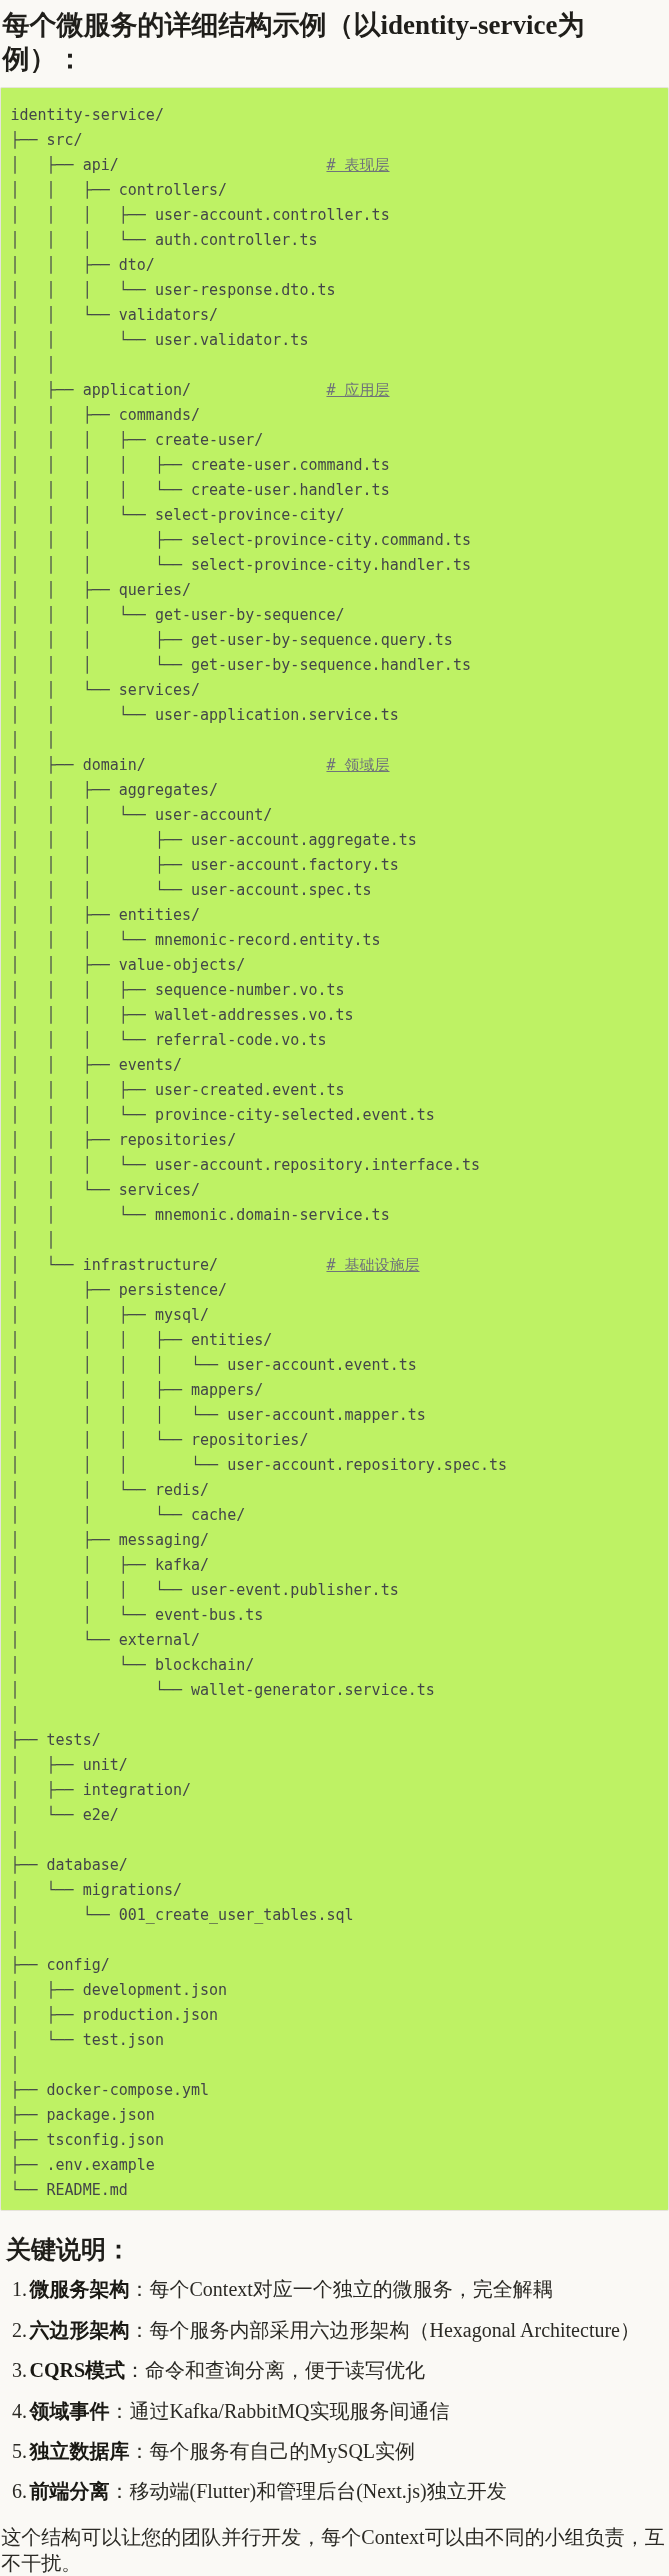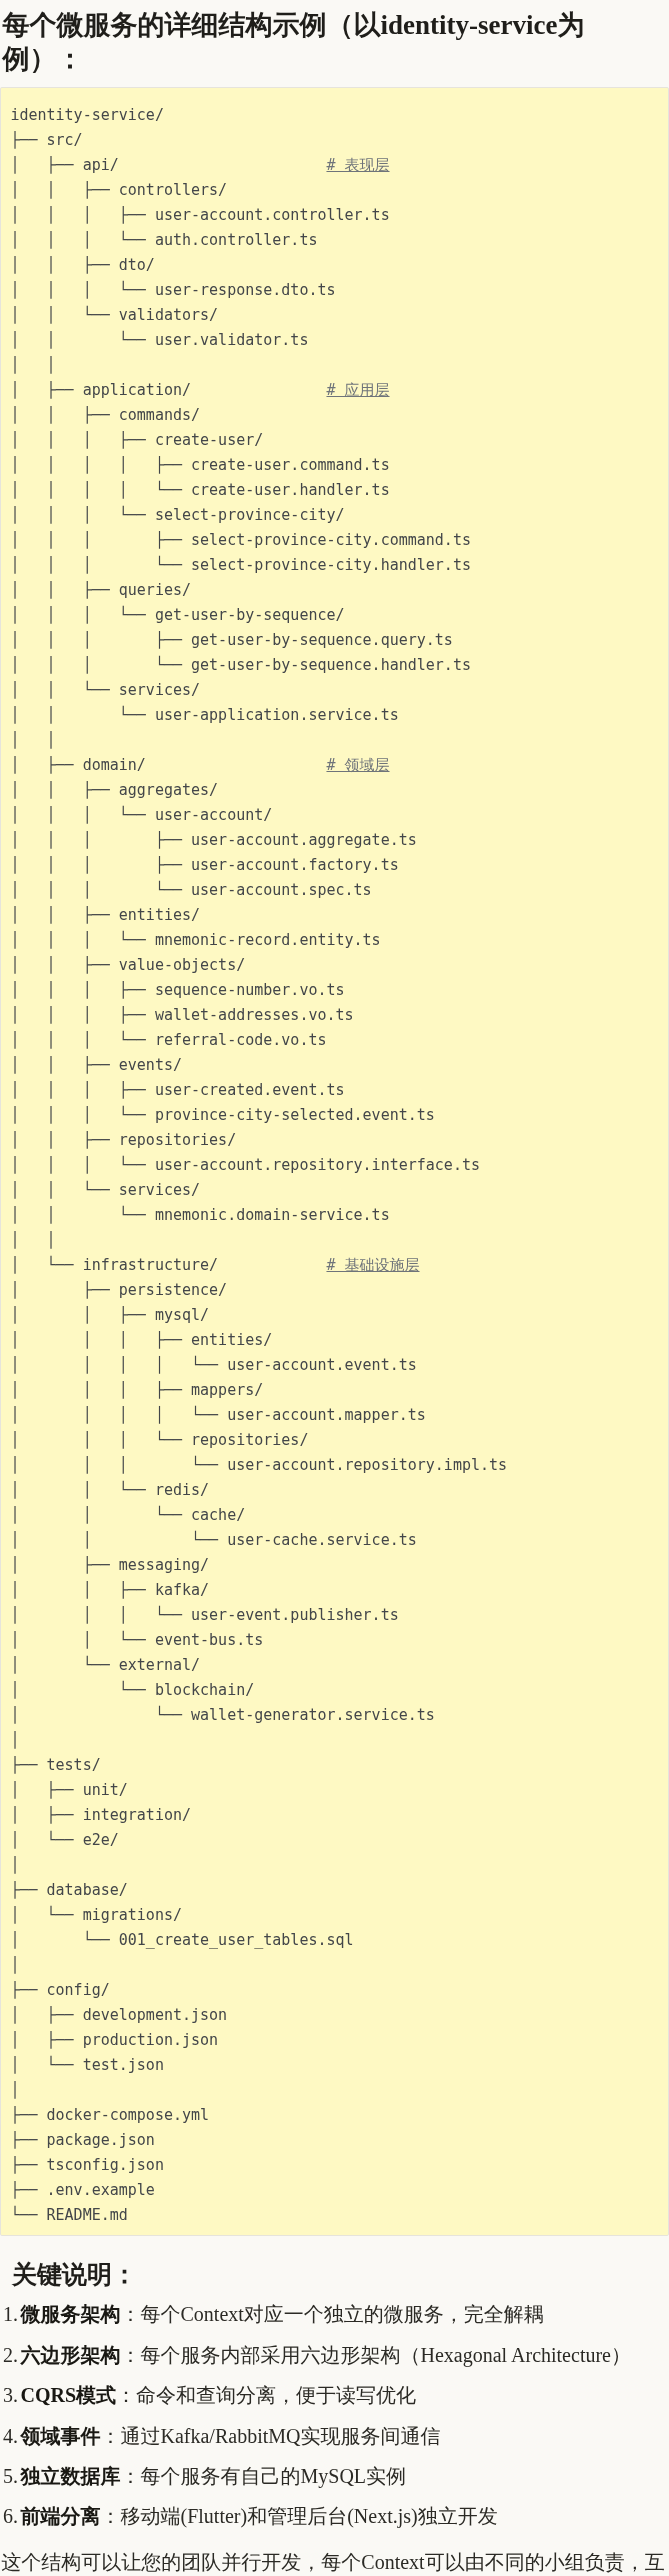--- a/index.html
+++ b/index.html
@@ -19,21 +19,21 @@
     font-family: "Liberation Serif", serif;
     font-size: 27px;
     font-weight: 700;
     line-height: 1.25;
     color: #1f1e1a;
     margin: 2.5px 5px 10.6px 2.5px;
   }
   .code-block {
     box-sizing: border-box;
     width: 669px;
-    background: #fef9c3;
+    background: #bef264;
     border: 0.6px solid #e6e4dc;
     border-radius: 1.9px;
     padding: 15px 6.3px 7.5px 9.4px;
     overflow: hidden;
   }
   .tree-line {
     font-family: "DejaVu Sans Mono", monospace;
     font-size: 15px;
     line-height: 25px;
     height: 25px;
@@ -43,28 +43,28 @@
   .tree-comment {
     color: #6f747a;
     text-decoration: underline;
   }
   .notes-heading {
     font-family: "Liberation Serif", serif;
     font-size: 25px;
     font-weight: 700;
     color: #1f1e1a;
     margin: 22.5px 0 11.3px 0;
-    padding-left: 12px;
+    padding-left: 6px;
     line-height: 1.25;
   }
   .note-item {
     font-size: 20px;
     line-height: 26px;
     margin: 0 0 14.4px 0;
-    padding-left: 3px;
+    padding-left: 12px;
     color: #2b2a25;
   }
   .note-num {
     margin-right: 2.5px;
   }
   .note-label {
     font-weight: 700;
     color: #191813;
   }
   .closing-paragraph {
@@ -131,24 +131,23 @@
         <div class="tree-line">│   │       └── mnemonic.domain-service.ts</div>
         <div class="tree-line">│   │</div>
         <div class="tree-line"><span>│   └── infrastructure/            </span><span class="tree-comment"># 基础设施层</span></div>
         <div class="tree-line">│       ├── persistence/</div>
         <div class="tree-line">│       │   ├── mysql/</div>
         <div class="tree-line">│       │   │   ├── entities/</div>
         <div class="tree-line">│       │   │   │   └── user-account.event.ts</div>
         <div class="tree-line">│       │   │   ├── mappers/</div>
         <div class="tree-line">│       │   │   │   └── user-account.mapper.ts</div>
         <div class="tree-line">│       │   │   └── repositories/</div>
-        <div class="tree-line">│       │   │       └── user-account.repository.impl.ts</div>
+        <div class="tree-line">│       │   │       └── user-account.repository.spec.ts</div>
         <div class="tree-line">│       │   └── redis/</div>
         <div class="tree-line">│       │       └── cache/</div>
-        <div class="tree-line">│       │           └── user-cache.service.ts</div>
         <div class="tree-line">│       ├── messaging/</div>
         <div class="tree-line">│       │   ├── kafka/</div>
         <div class="tree-line">│       │   │   └── user-event.publisher.ts</div>
         <div class="tree-line">│       │   └── event-bus.ts</div>
         <div class="tree-line">│       └── external/</div>
         <div class="tree-line">│           └── blockchain/</div>
         <div class="tree-line">│               └── wallet-generator.service.ts</div>
         <div class="tree-line">│</div>
         <div class="tree-line">├── tests/</div>
         <div class="tree-line">│   ├── unit/</div>

